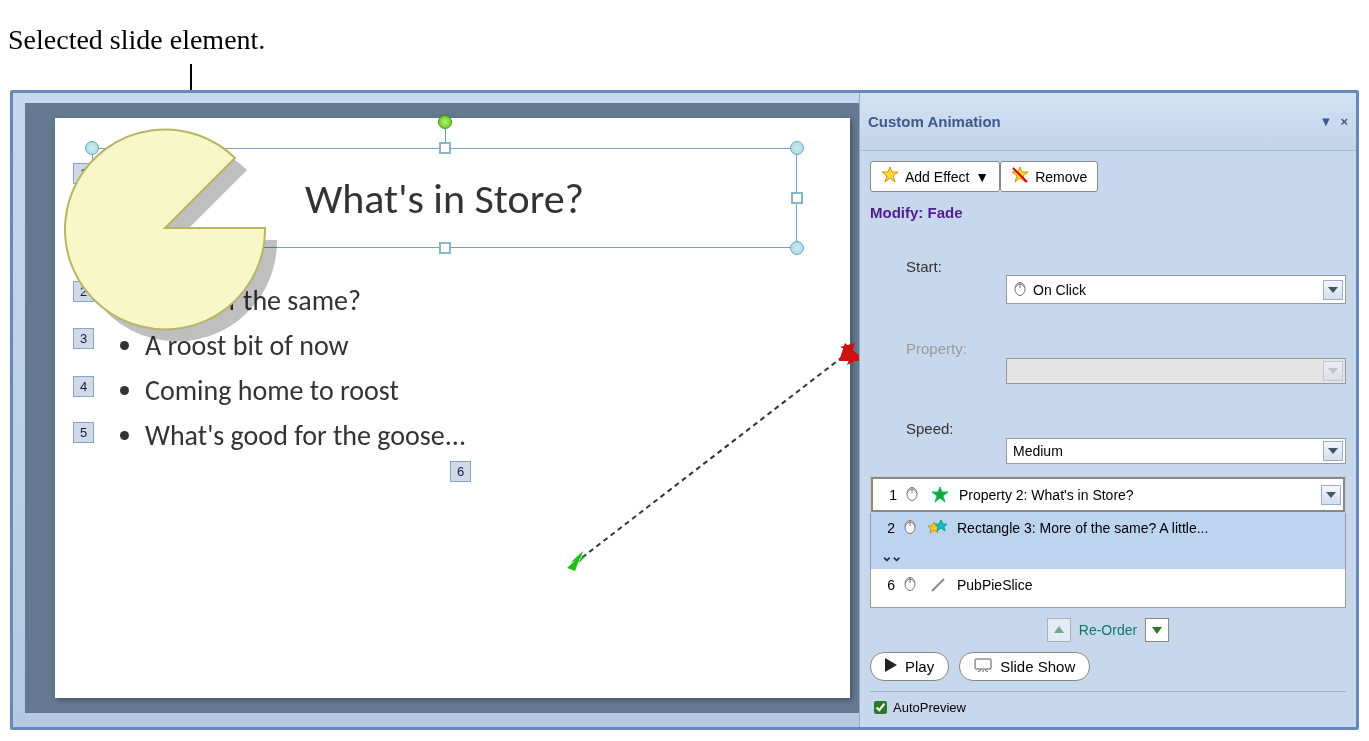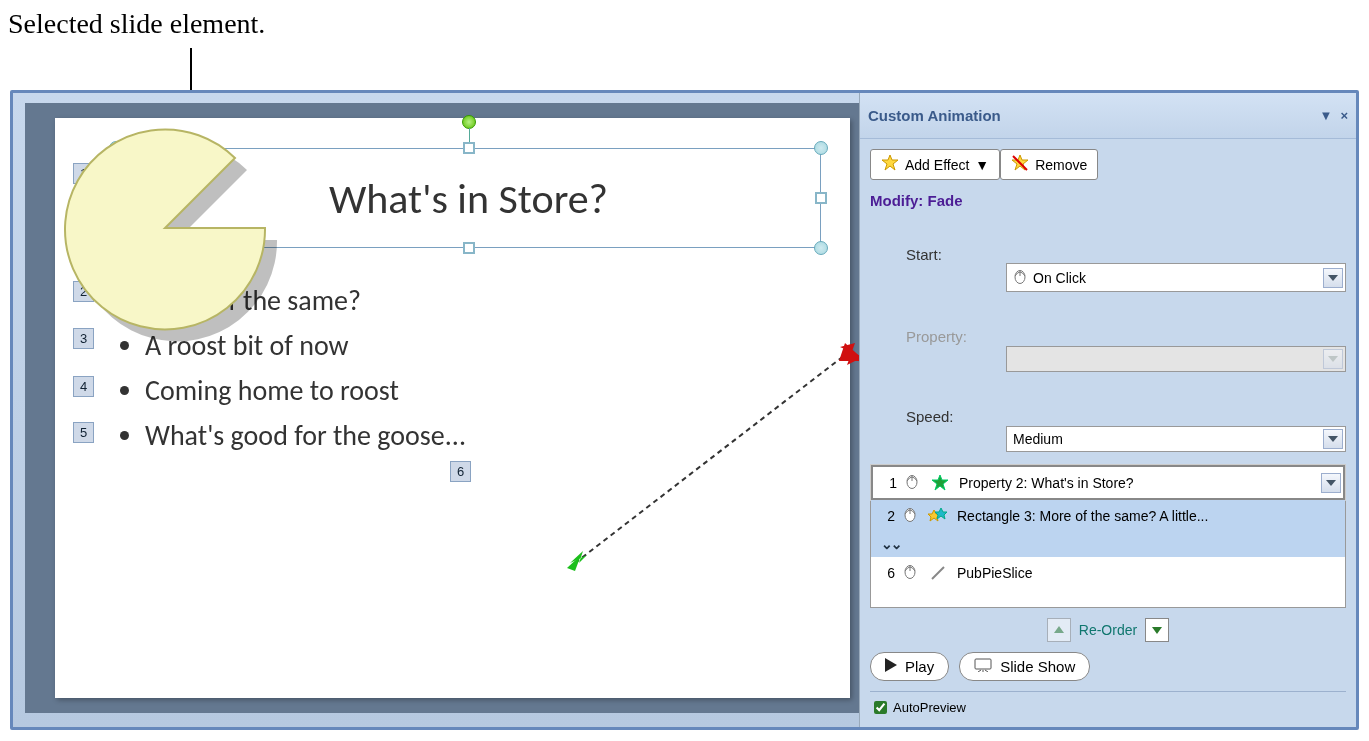--- a/index.html
+++ b/index.html
@@ -1,30 +1,30 @@
 <!DOCTYPE html>
 <html><head>
 <meta charset="utf-8">
 <style>
 * { box-sizing: border-box; margin: 0; padding: 0; }
 body { font-family: Tahoma, Verdana, sans-serif; font-size: 13px; background: #fff; }
 
 .outer-wrap { position: relative; width: 1369px; height: 741px; }
 
-.caption-area { position: absolute; top: 0; left: 0; width: 100%; }
+.caption-area { position: absolute; top: 16px; left: 0; width: 100%; }
 .caption-text { font-family: "Times New Roman", serif; font-size: 28px; font-weight: 400; color: #000; padding: 8px 0 0 8px; }
 .caption-line { position: absolute; border-left: 2px solid #000; top: 48px; left: 190px; height: 140px; }
 
 .app-area { position: absolute; top: 90px; left: 10px; width: 1349px; height: 640px; border: 3px solid #6688bb; border-radius: 2px; background: linear-gradient(to bottom, #c7d8ed, #b6c9e0); overflow: hidden; }
 
 .slide-area { position: absolute; top: 10px; left: 12px; width: 840px; height: 610px; background: #647890; display: flex; align-items: center; justify-content: center; }
 .slide-canvas { position: absolute; top: 15px; left: 30px; width: 795px; height: 580px; background: #fff; box-shadow: 2px 2px 5px rgba(0,0,0,0.3); }
 
 
-.sel-box { position: absolute; top: 30px; left: 61px; width: 705px; height: 100px; border: 1px solid #7aa0c0; }
+.sel-box { position: absolute; top: 30px; left: 37px; width: 705px; height: 100px; border: 1px solid #7aa0c0; }
 .sel-handle { width: 14px; height: 14px; background: radial-gradient(circle, #cfeaf0, #a5d7df); border: 1px solid #6ab; border-radius: 50%; position: absolute; }
 .sel-handle-sq { width: 12px; height: 12px; background: #fff; border: 2px solid #88b6c8; position: absolute; }
 .sel-rotate { width: 14px; height: 14px; background: radial-gradient(circle, #b6f084, #5ac000); border: 1px solid #390; border-radius: 50%; position: absolute; }
 .title-text { text-align: center; font-family: "Calibri", "Segoe UI", sans-serif; font-size: 42px; color: #333; line-height: 100px; }
 
 
 .bullets { position: absolute; top: 155px; left: 70px; font-family: "Calibri", "Segoe UI", sans-serif; font-size: 28px; color: #333; }
 .bullets li { list-style: disc; margin: 10px 0 10px 20px; }
 
 
@@ -34,21 +34,21 @@
 .pie { position: absolute; top: 330px; left: 400px; width: 230px; height: 230px; }
 .pie-shadow { position: absolute; top: 12px; left: 12px; width: 220px; height: 220px; }
 .pie-main { position: absolute; top: 0; left: 0; width: 220px; height: 220px; }
 
 
 .arrow-line { position: absolute; top: 225px; left: 510px; width: 300px; height: 230px; }
 
 
 .task-pane { position: absolute; top: 0; right: 0; width: 497px; height: 640px; background: #c7d8ec; border-left: 1px solid #9ab; display: flex; flex-direction: column; }
 
-.pane-header { background: linear-gradient(to bottom, #d3e2f4, #c2d4ea); border-bottom: 1px solid #a5bbd8; padding: 14px 8px; display: flex; align-items: center; justify-content: space-between; }
+.pane-header { background: linear-gradient(to bottom, #d3e2f4, #c2d4ea); border-bottom: 1px solid #a5bbd8; padding: 20px 8px; display: flex; align-items: center; justify-content: space-between; }
 .pane-title { font-weight: bold; color: #3a5a8a; font-size: 15px; }
 .pane-header-icons { display: flex; gap: 8px; color: #3a5a8a; }
 
 .pane-body { padding: 10px 10px; flex: 1; display: flex; flex-direction: column; }
 
 .pane-buttons { display: flex; margin-bottom: 12px; }
 .pane-btn { background: #fff; border: 1px solid #888; border-radius: 3px; padding: 4px 10px; display: flex; align-items: center; gap: 6px; font-size: 14px; cursor: pointer; }
 
 .modify-label { font-weight: bold; color: #4c1d95; font-size: 15px; margin-bottom: 8px; }
 

